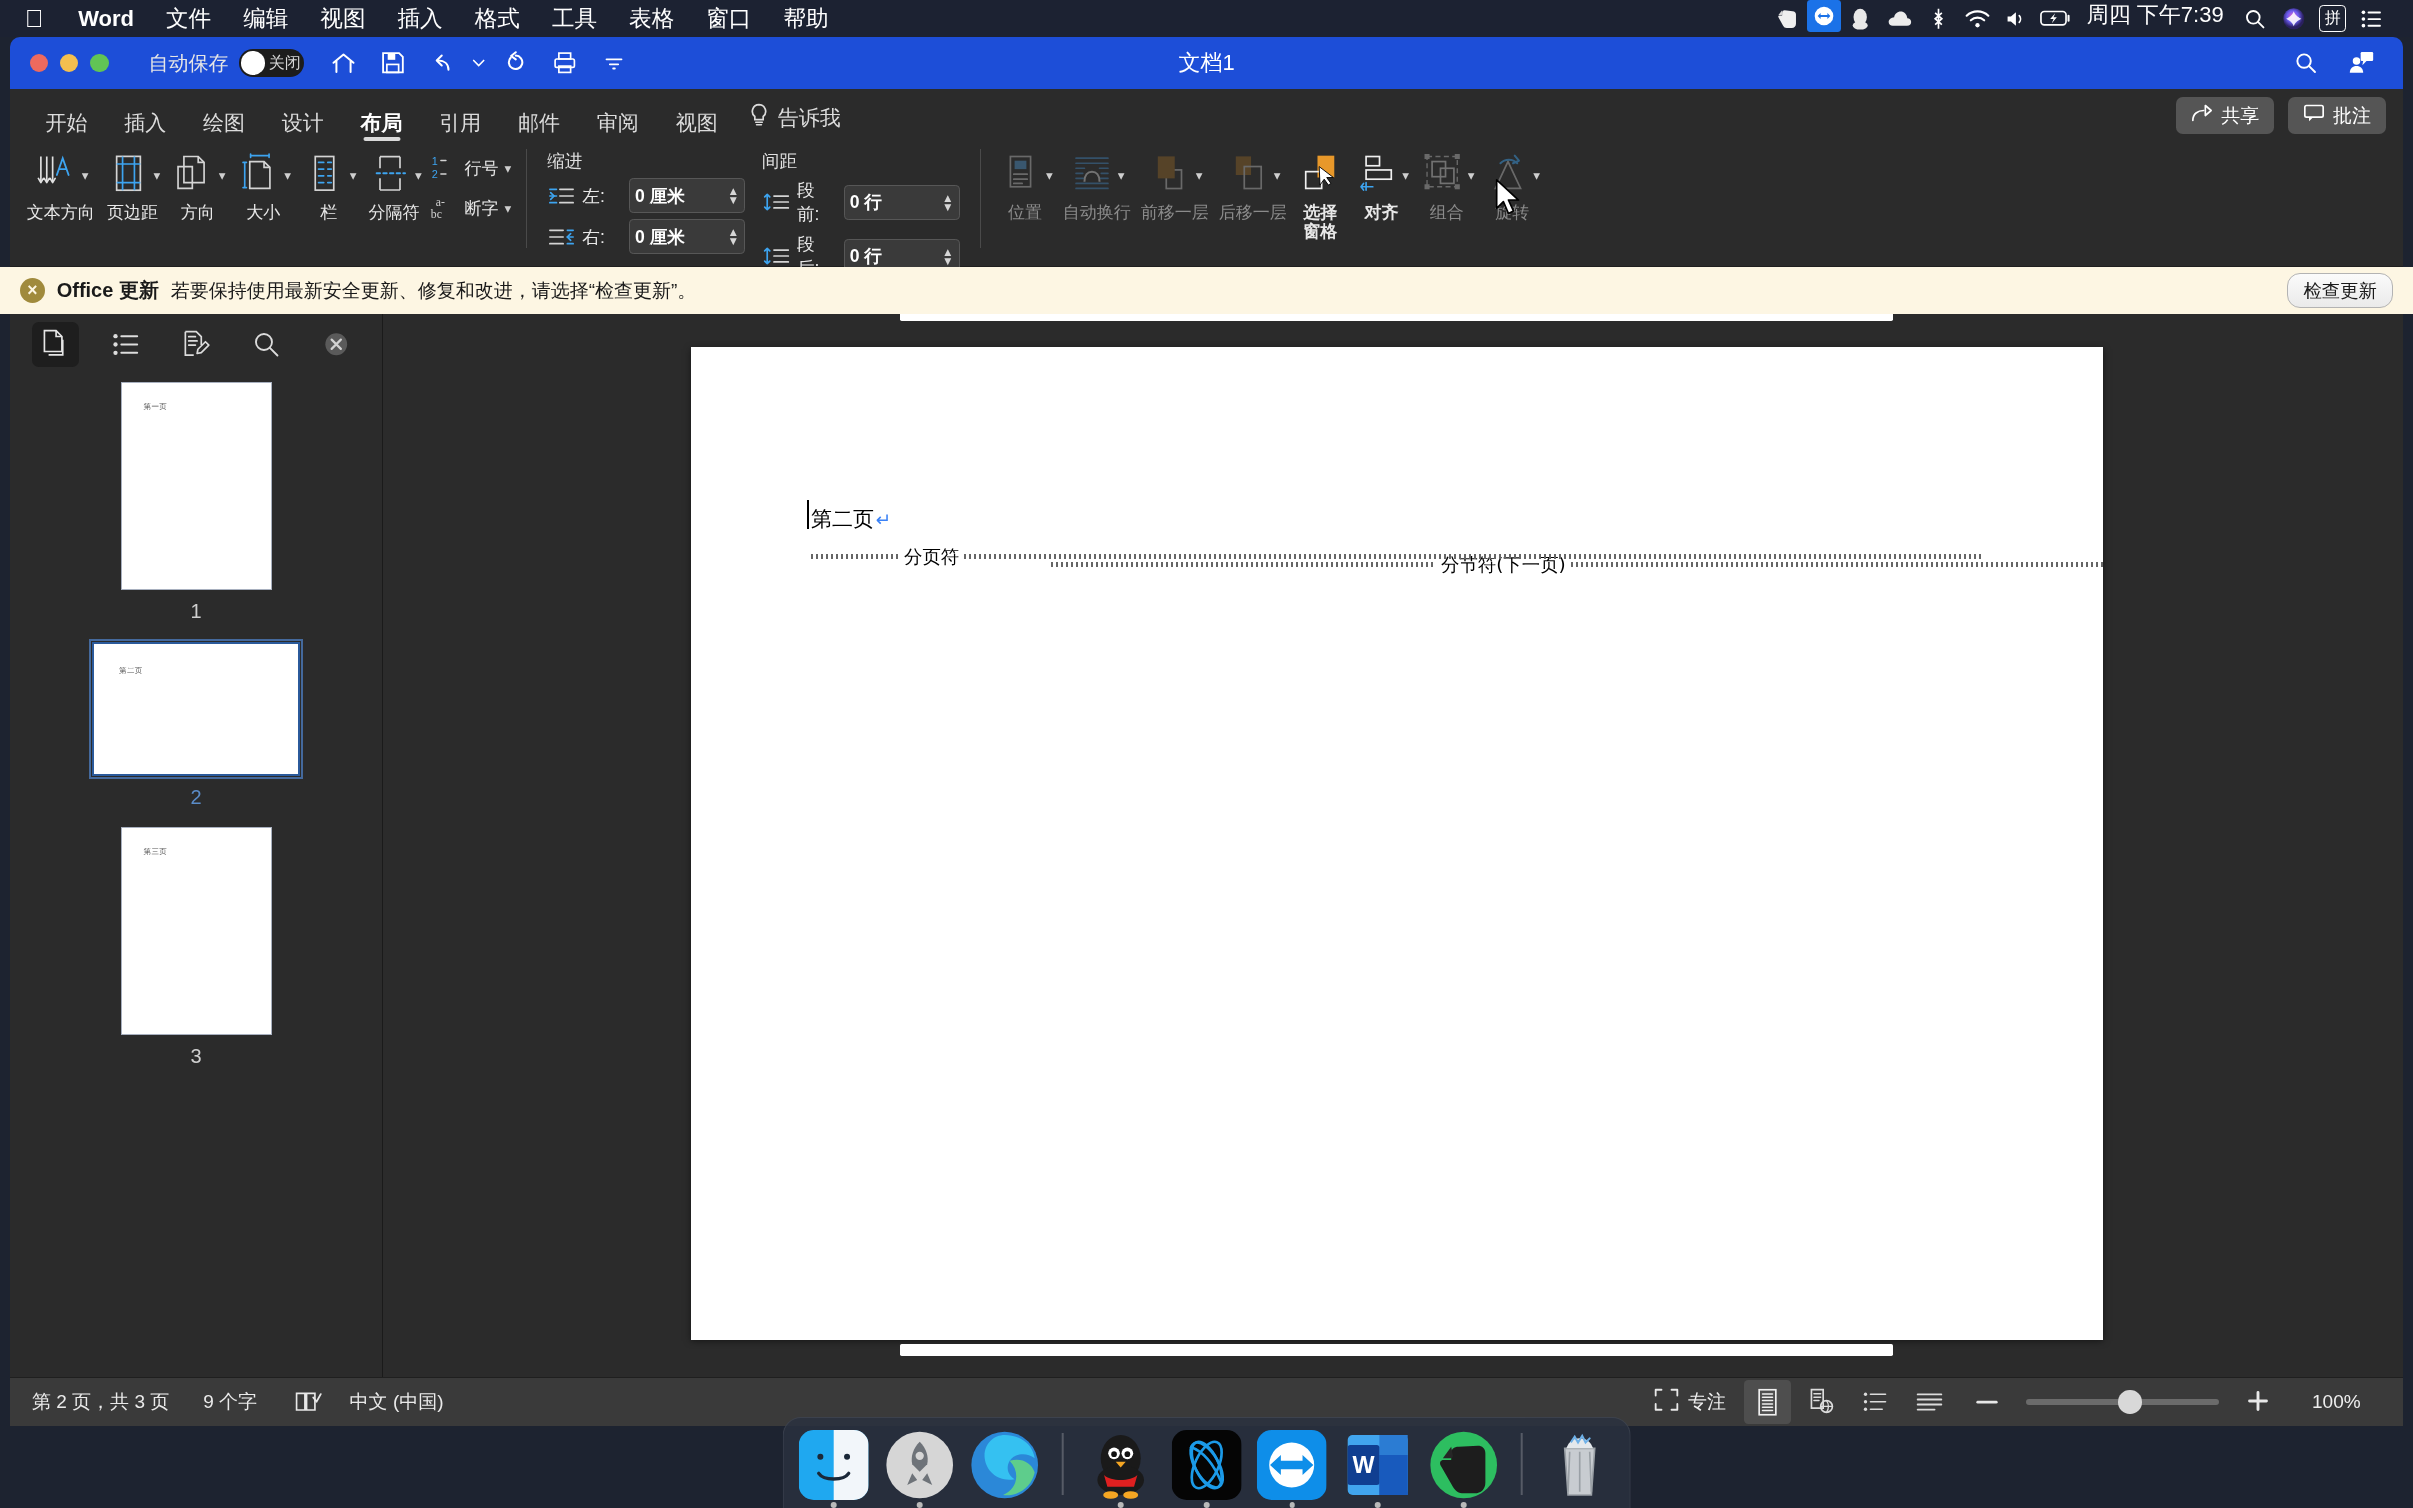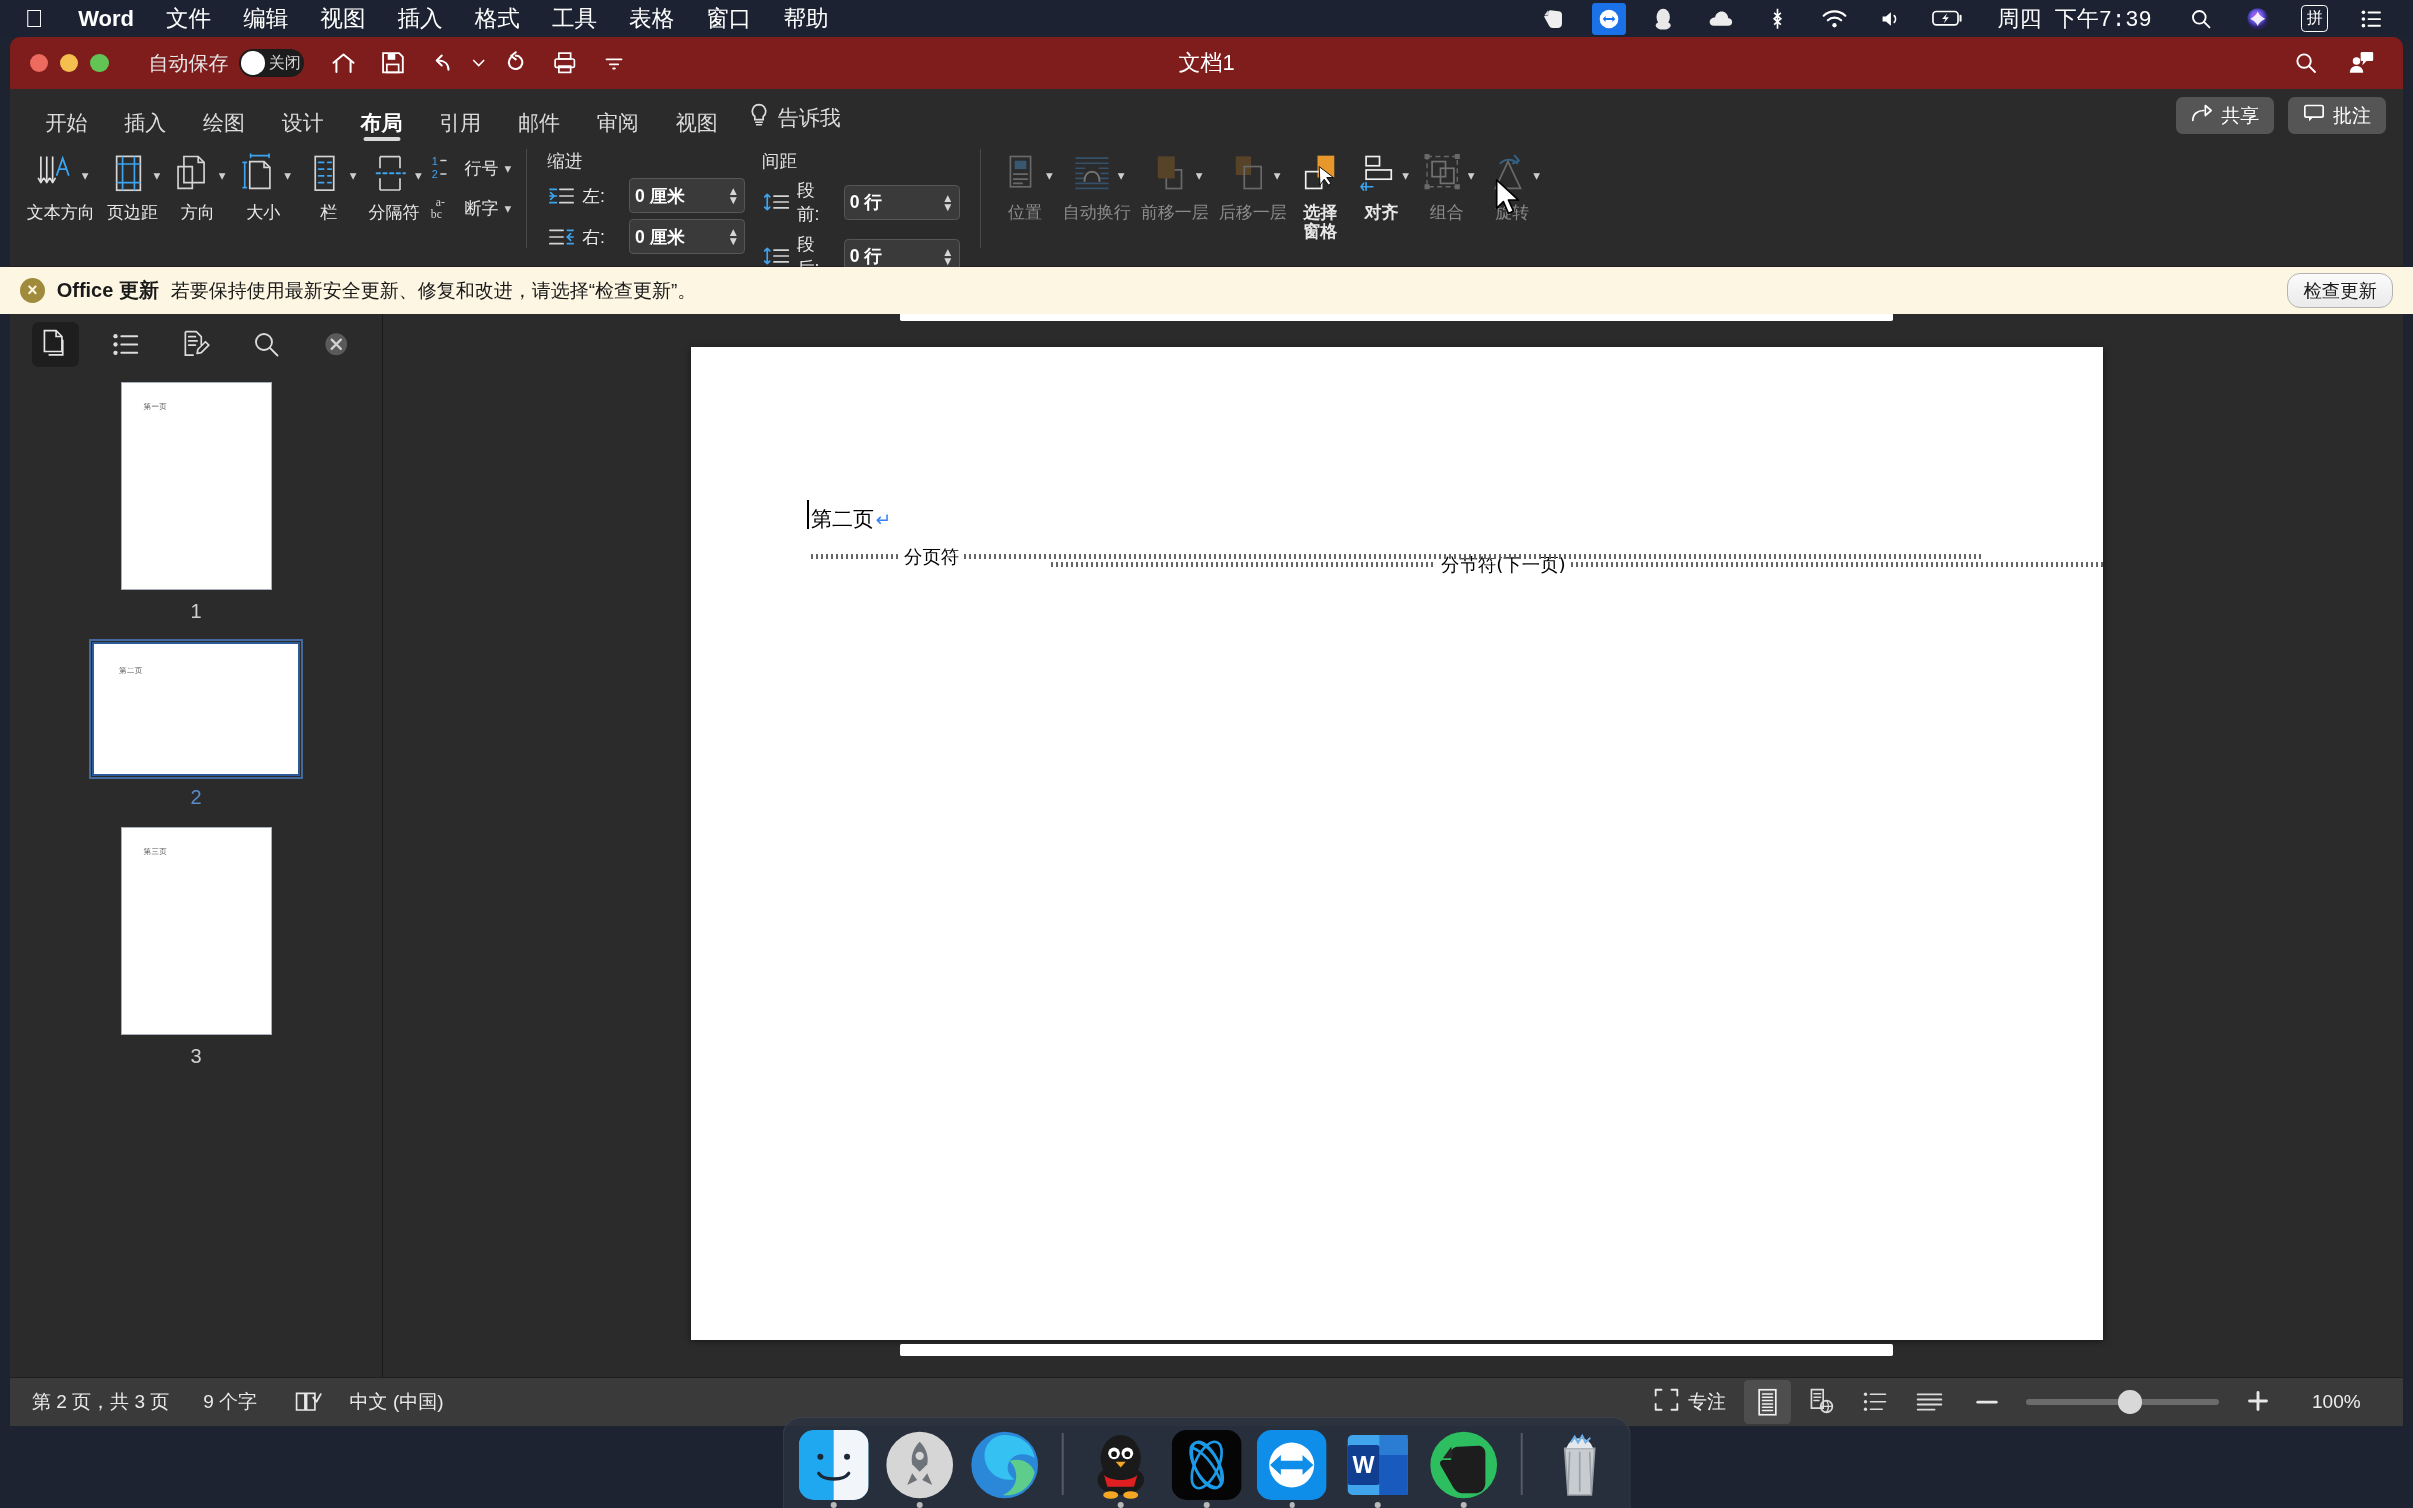--- a/index.html
+++ b/index.html
@@ -16,40 +16,40 @@
     background:#1c2232; display:flex; align-items:center;
     padding:0 15px; gap:0; z-index:100;
   }
   .mb-left { display:flex; align-items:center; gap:0; }
   .mb-item {
     font-size:22.6px; color:#fff; padding:0 16px; line-height:37px;
     white-space:nowrap;
   }
   .mb-item.apple { font-size:25px; padding:0 18.4px 0 10px; }
   .mb-item.appname { font-weight:bold; font-size:22px; }
-  .mb-right { margin-left:auto; display:flex; align-items:center; gap:18px; padding-right:6.7px;font-family:Liberation Mono, monospace; }
+  .mb-right { margin-left:auto; display:flex; align-items:flex-start; gap:0; padding-right:6.7px; }
   .mb-icon {
     width:39px; height:37px; display:flex; align-items:center; justify-content:center;
     font-size:20px; color:#fff;
   }
   .mb-icon.hl { background:#1b72e8; border-radius:3.4px; height:32px; width:34px; }
   .mb-clock { font-size:22px; color:#fff; padding:0 11.7px; white-space:nowrap; }
   .mb-ime {
     border:1.7px solid #fff; border-radius:4.2px; font-size:16px;
     width:27px; height:27px; display:flex; align-items:center; justify-content:center;
   }
 
   
   #wordwin {
     position:absolute; top:37px; left:10px; width:2393px; height:1361px;
     background:#2b2b2b; border-radius:10px 10px 0 0; overflow:hidden;
   }
   
   #titlebar {
-    height:52px; background:#7f1d1d; display:flex; align-items:center;
+    height:52px; background:#1d4ed8; display:flex; align-items:center;
     padding:0 20px; position:relative;
   }
   .traffic { display:flex; gap:11.7px; align-items:center; }
   .tl { width:18.4px; height:18.4px; border-radius:50%; }
   .tl.r{background:#ed6a5e;} .tl.y{background:#f4bf4f;} .tl.g{background:#61c455;}
   .autosave { margin-left:40px; display:flex; align-items:center; gap:10px; }
   .autosave .lbl { font-size:20px; color:#e6e6e6; }
   .toggle {
     width:65px; height:28.5px; background:#1c1c1c; border-radius:14.2px;
     display:flex; align-items:center; padding:2.5px; position:relative;

